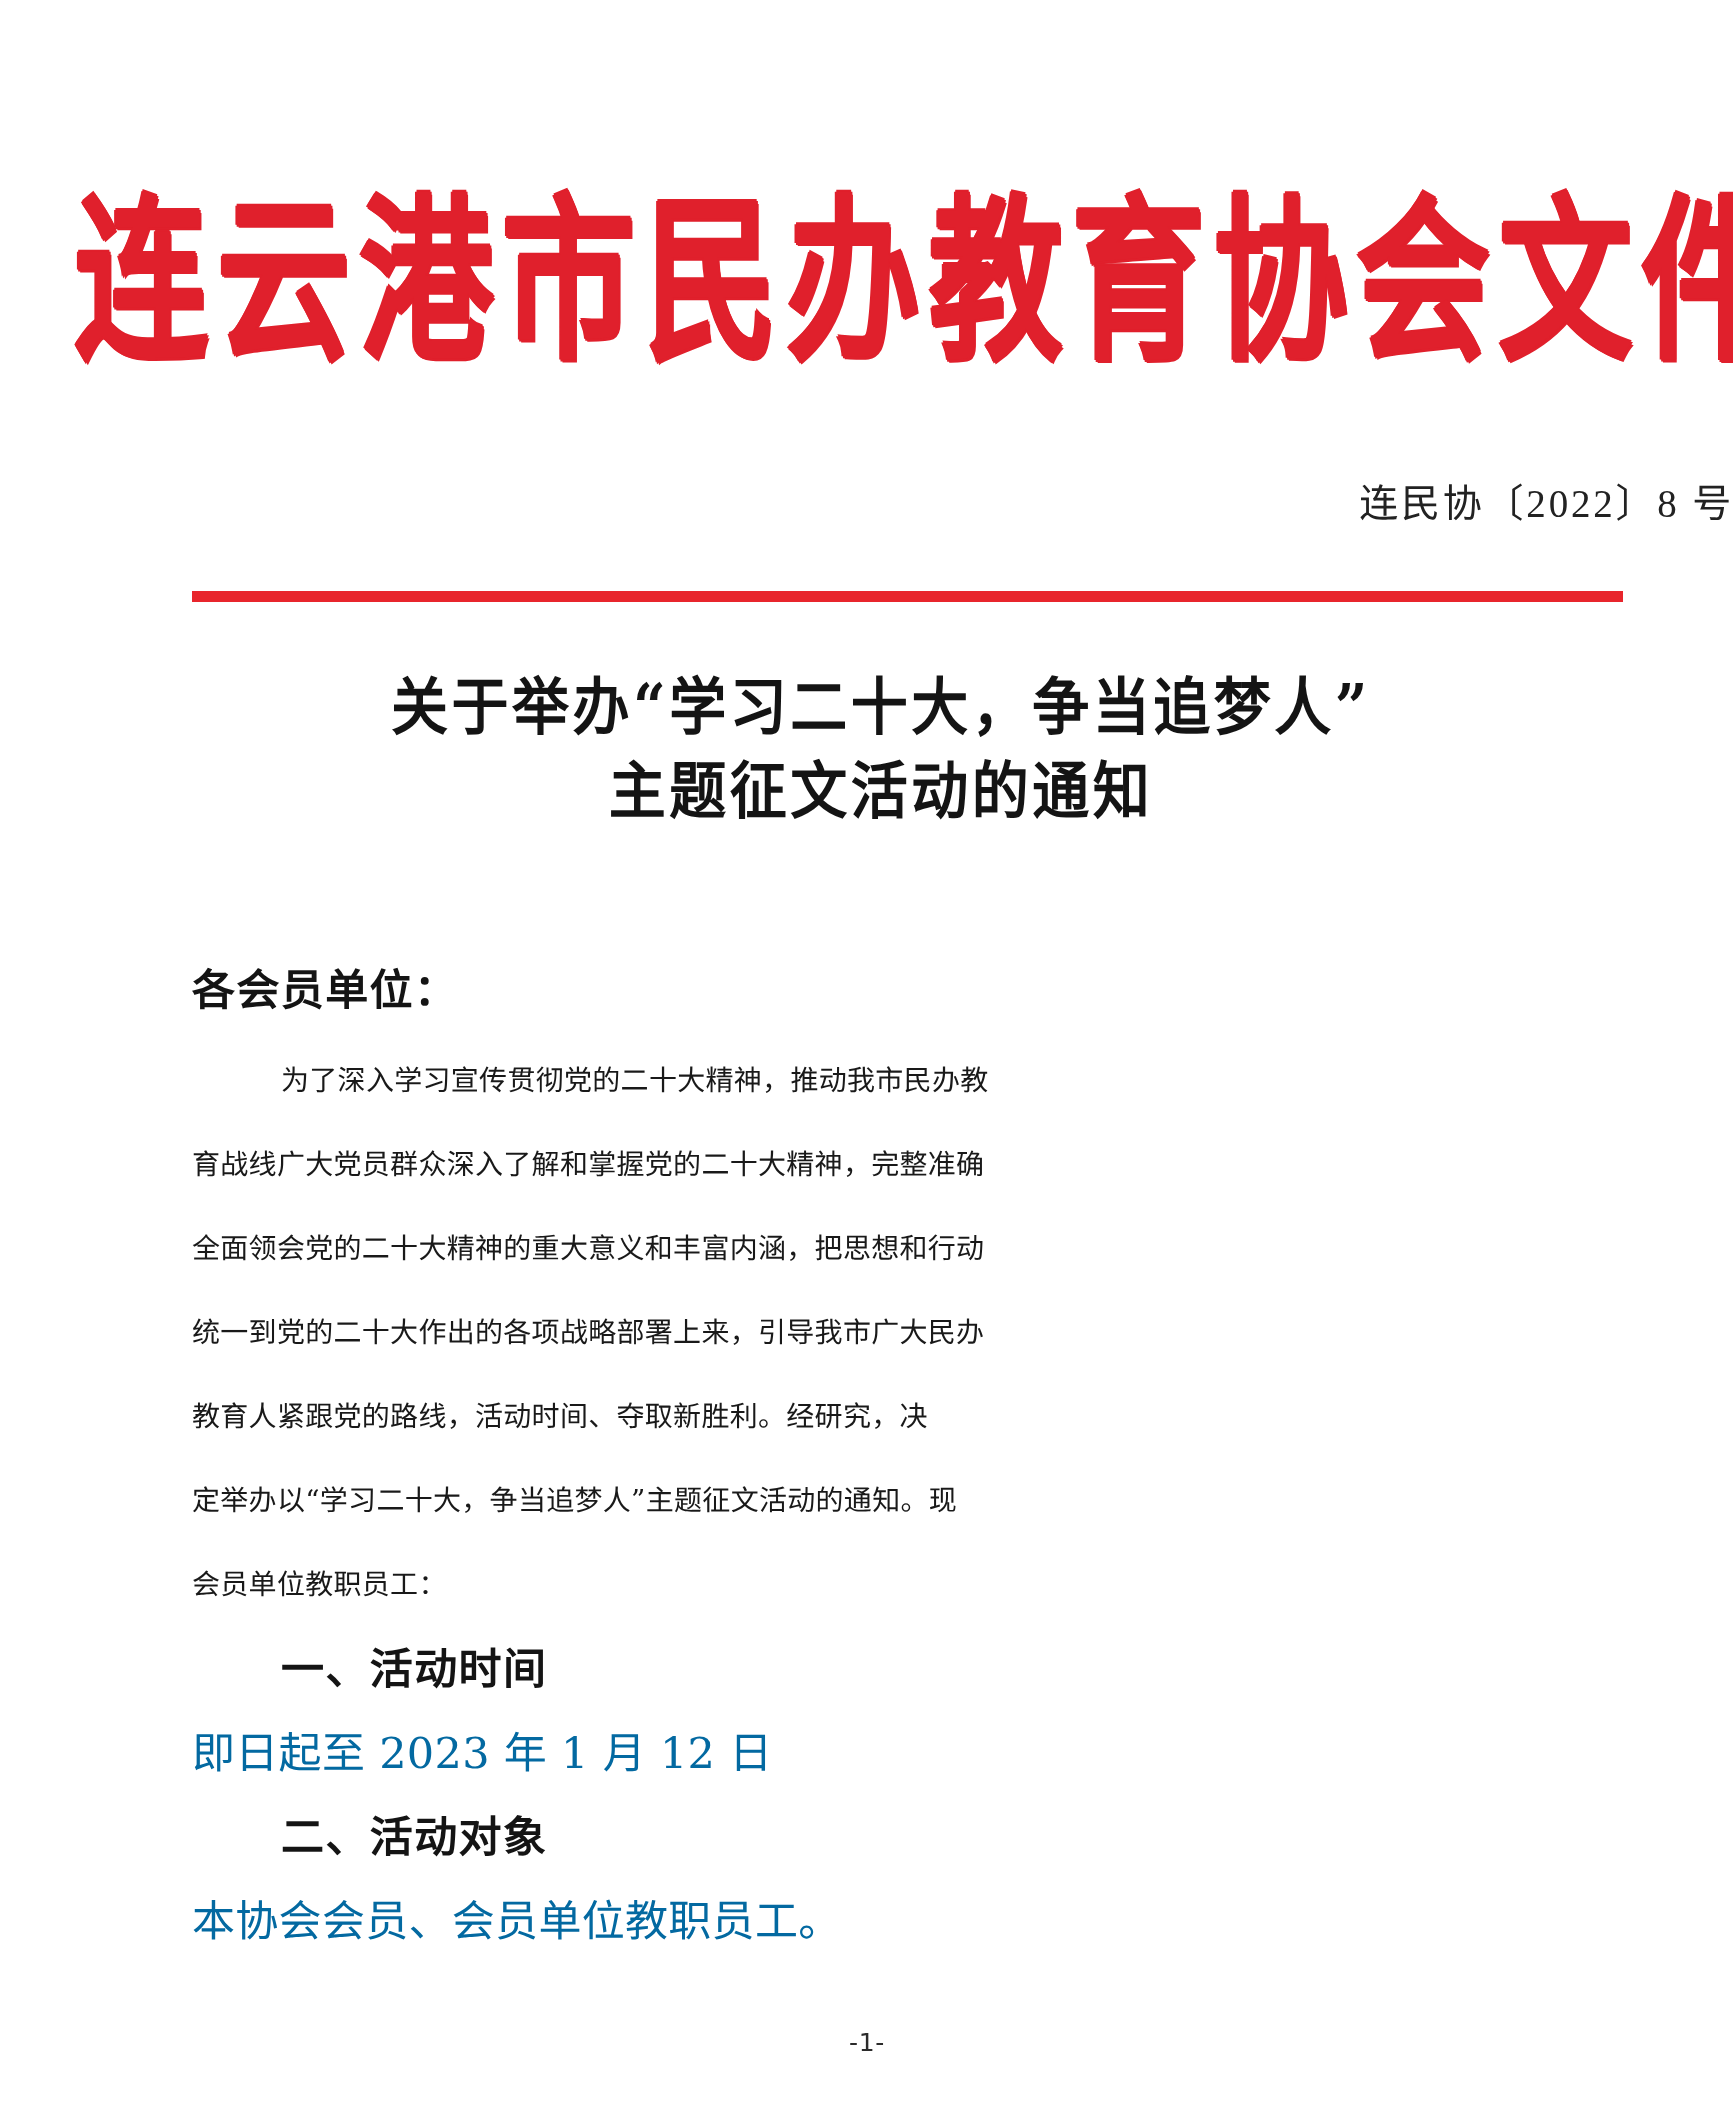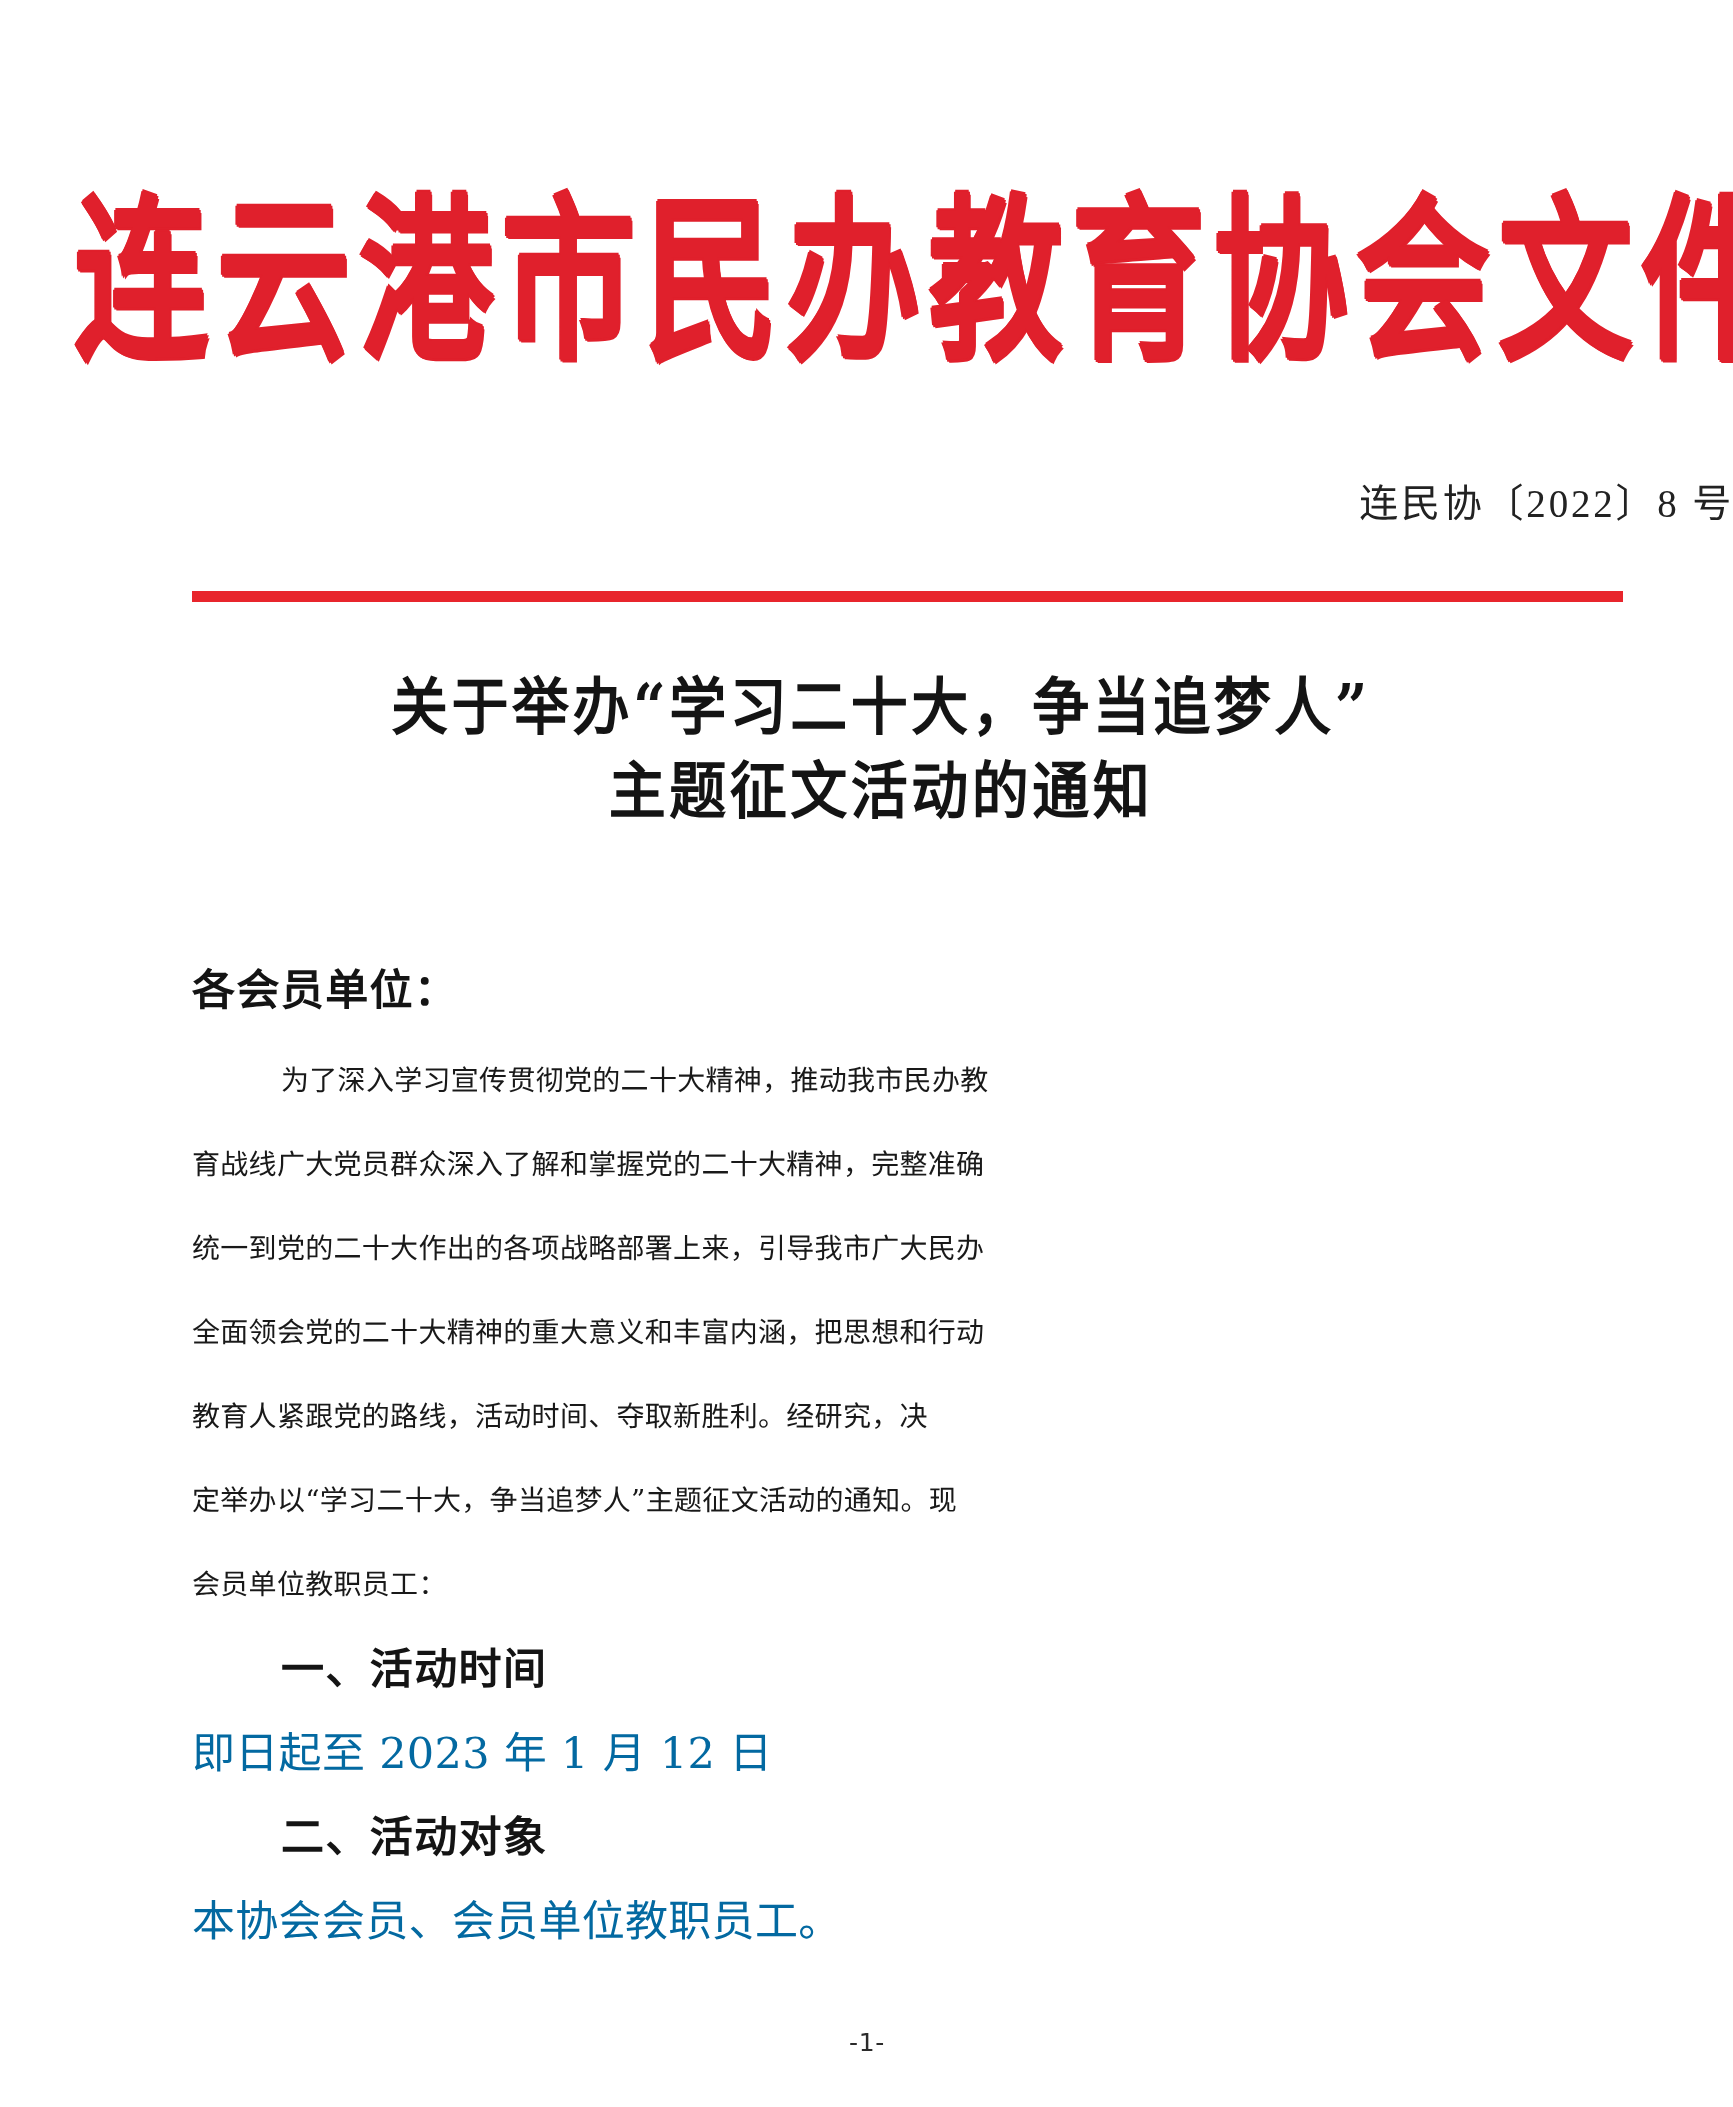--- a/index.html
+++ b/index.html
@@ -182,22 +182,22 @@
     <div class="title-line">关于举办“学习二十大，争当追梦人”</div>
     <div class="title-line">主题征文活动的通知</div>
   </div>
 
   <div class="body-block">
 
     <div class="salutation">各会员单位：</div>
 
     <div class="para-line indent">为了深入学习宣传贯彻党的二十大精神，推动我市民办教</div>
     <div class="para-line">育战线广大党员群众深入了解和掌握党的二十大精神，完整准确</div>
+    <div class="para-line">全面领会党的二十大精神的重大意义和丰富内涵，把思想和行动</div>
     <div class="para-line">统一到党的二十大作出的各项战略部署上来，引导我市广大民办</div>
-    <div class="para-line">全面领会党的二十大精神的重大意义和丰富内涵，把思想和行动</div>
     <div class="para-line">教育人紧跟党的路线，活动时间、夺取新胜利。经研究，决</div>
     <div class="para-line">定举办以“学习二十大，争当追梦人”主题征文活动的通知。现</div>
     <div class="para-line">会员单位教职员工：</div>
 
     <div class="section-heading">一、活动时间</div>
     <div class="section-body">即日起至 2023 年 1 月 12 日</div>
 
     <div class="section-heading">二、活动对象</div>
     <div class="section-body">本协会会员、会员单位教职员工。</div>
 

